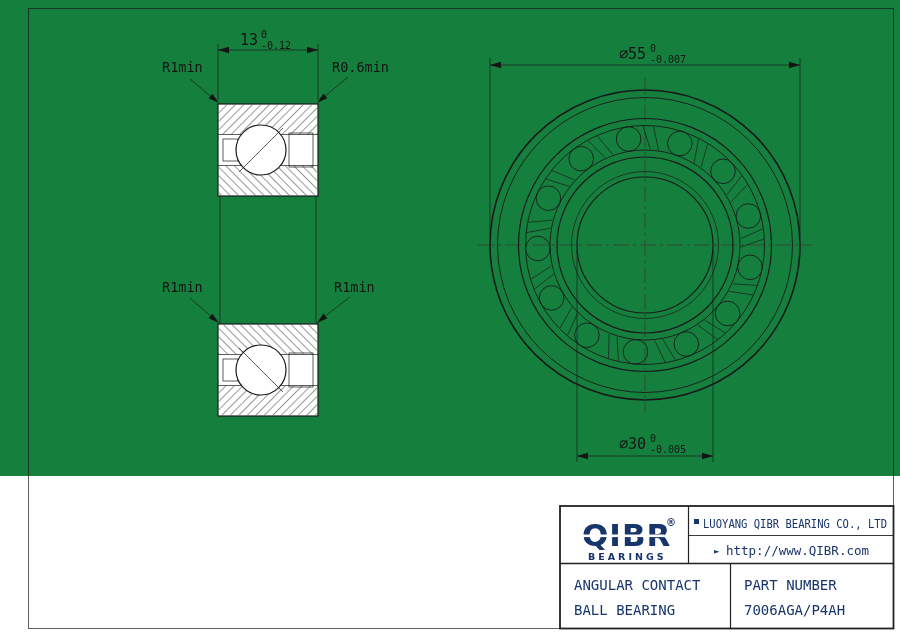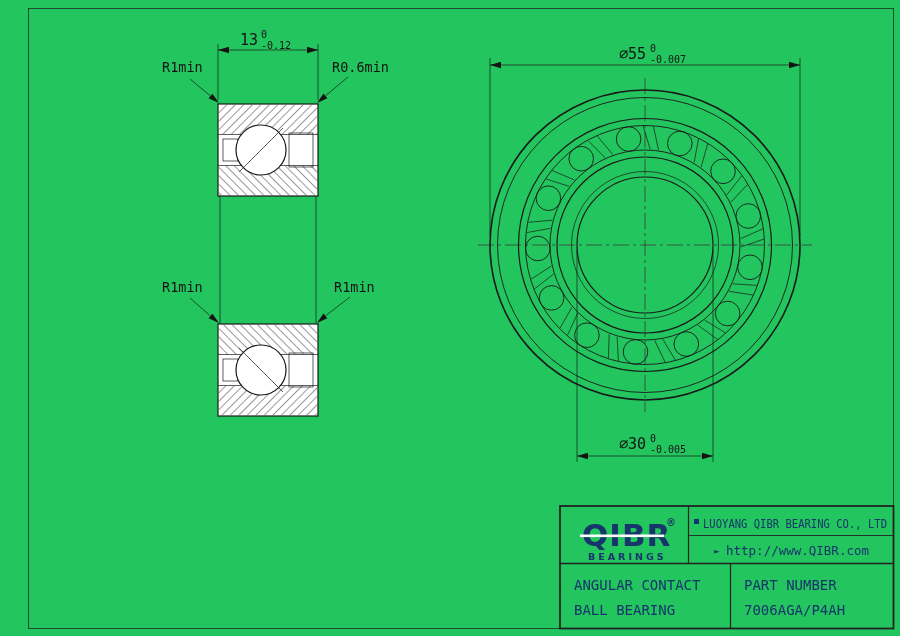--- a/index.html
+++ b/index.html
@@ -1,16 +1,16 @@
 <!DOCTYPE html>
 <html><head>
 <meta charset="utf-8">
 <style>
   html,body{margin:0;padding:0;background:#ffffff;width:900px;height:636px;overflow:hidden;}
-  .page{position:relative;width:900px;height:636px;background:#22c55e;}
+  .page{position:relative;width:900px;height:476px;background:#15803d;}
   svg{display:block;}
   .ln{stroke:#1a1a1a;fill:none;}
   .w16{stroke-width:1.6;}
   .w12{stroke-width:1.2;}
   .w09{stroke-width:0.9;}
   .w07{stroke-width:0.7;}
   .cl{stroke:#3a3a3a;stroke-width:0.8;fill:none;stroke-dasharray:16 4 3 4;}
   text{font-family:"DejaVu Sans Mono","DejaVu Sans",monospace;fill:#141414;}
   .dim{font-size:15px;}
   .tol{font-size:10px;}

